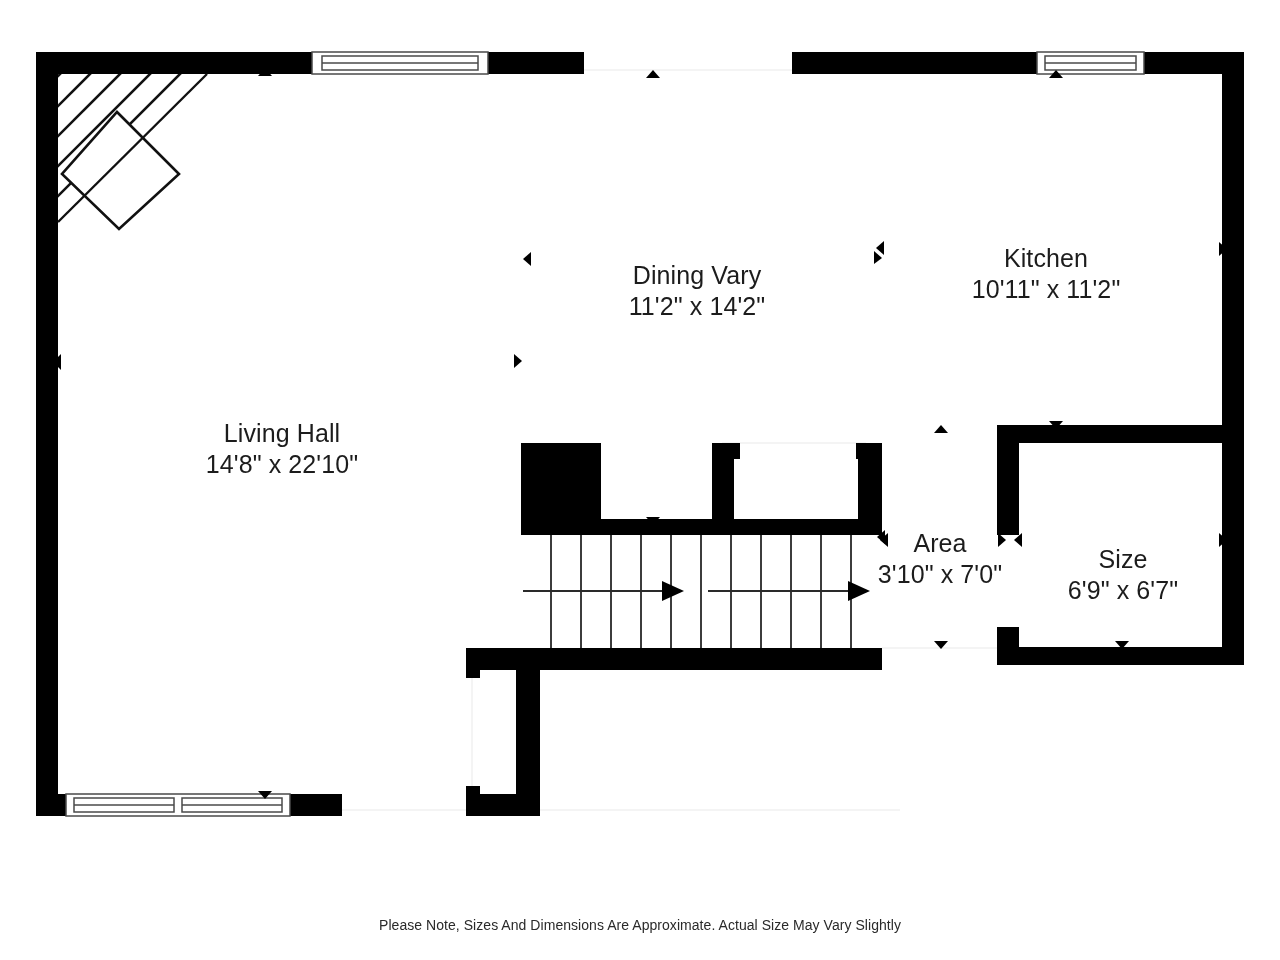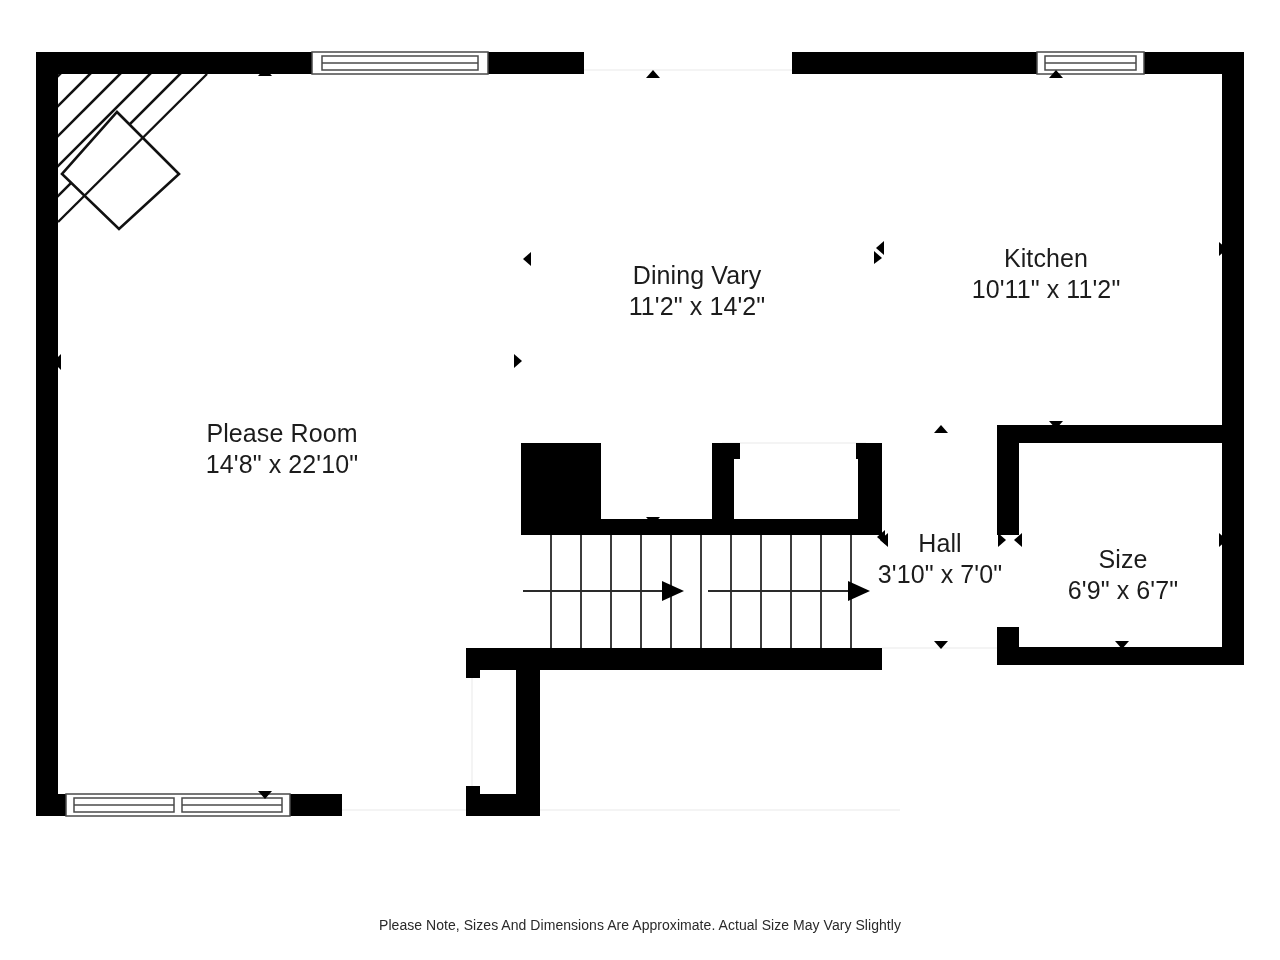--- a/index.html
+++ b/index.html
@@ -234,36 +234,36 @@
       <polygon points="1115,641 1129,641 1122,649"></polygon>
       <polygon points="1022,533 1022,547 1014,540"></polygon>
       <polygon points="1219,533 1219,547 1227,540"></polygon>
 
       <polygon points="646,517 660,517 653,525"></polygon>
       <polygon points="885,530 885,544 877,537"></polygon>
     </g>
   </svg>
 
   <div class="room-label" style="left:282px; top:448px;">
-    <span class="rl-name">Please Room</span>
+    <span class="rl-name">Living Hall</span>
     <span class="rl-dims">14'8" x 22'10"</span>
   </div>
 
   <div class="room-label" style="left:697px; top:290px;">
     <span class="rl-name">Dining Vary</span>
     <span class="rl-dims">11'2" x 14'2"</span>
   </div>
 
   <div class="room-label" style="left:1046px; top:273px;">
     <span class="rl-name">Kitchen</span>
     <span class="rl-dims">10'11" x 11'2"</span>
   </div>
 
   <div class="room-label" style="left:940px; top:558px;">
-    <span class="rl-name">Hall</span>
+    <span class="rl-name">Area</span>
     <span class="rl-dims">3'10" x 7'0"</span>
   </div>
 
   <div class="room-label" style="left:1123px; top:574px;">
     <span class="rl-name">Size</span>
     <span class="rl-dims">6'9" x 6'7"</span>
   </div>
 
   <div id="disclaimer-note">Please Note, Sizes And Dimensions Are Approximate. Actual Size May Vary Slightly</div>
 

